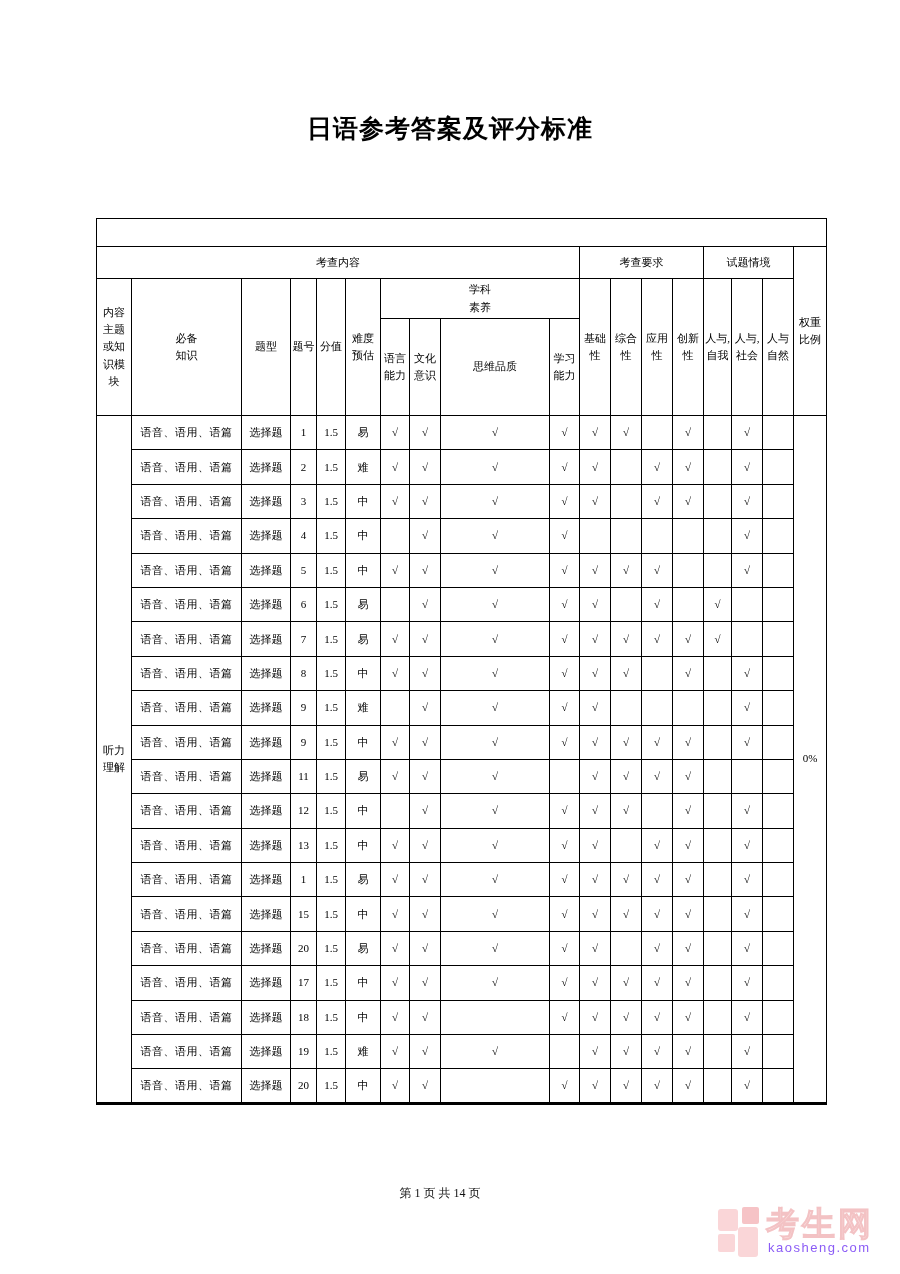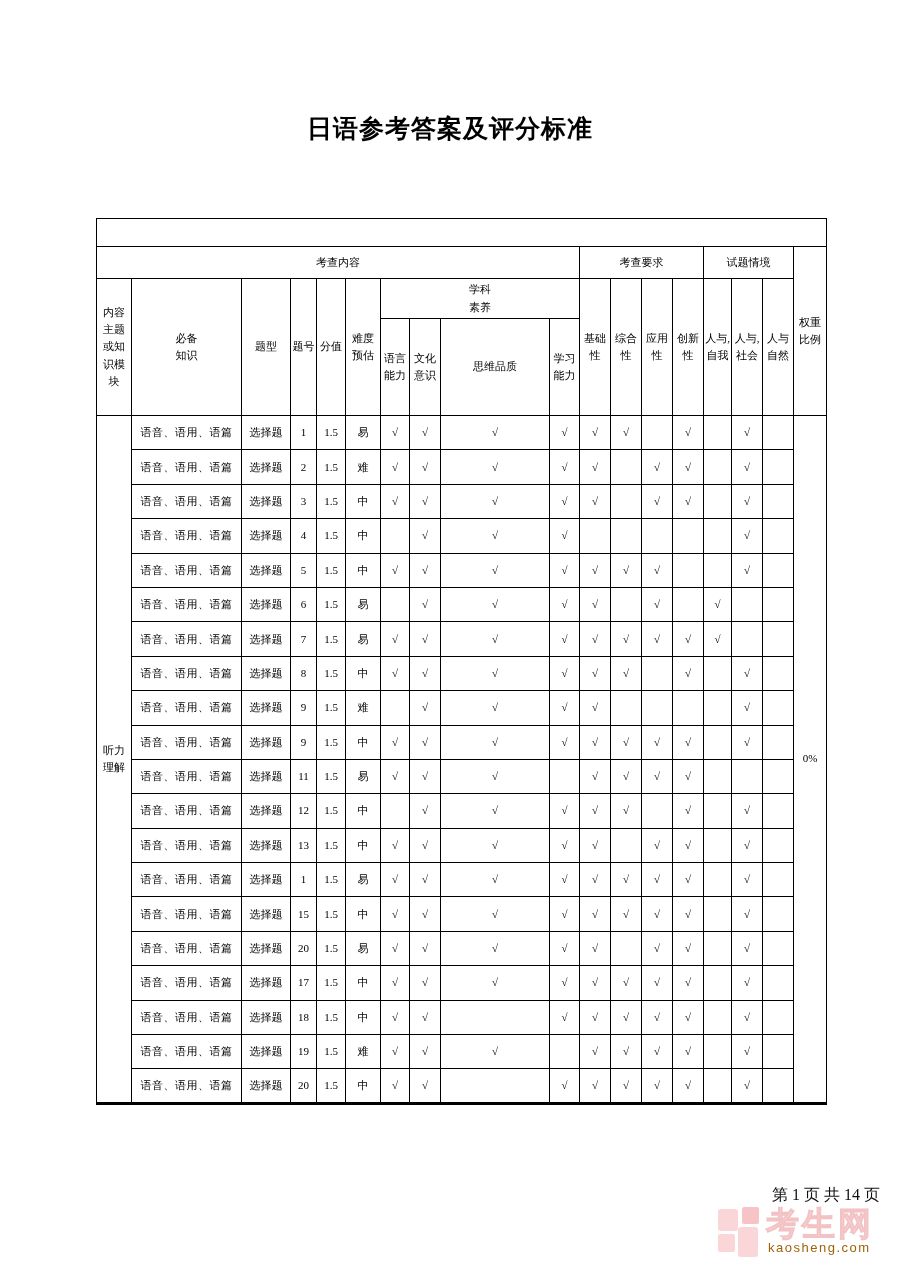--- a/index.html
+++ b/index.html
@@ -45,22 +45,22 @@
   }
   tr.row-empty   { height: 28px; }
   tr.row-groups  { height: 32px; }
   tr.row-main    { height: 40px; }
   tr.row-sub     { height: 97px; }
   .score-table tbody tr { height: 34.4px; }
   td.kb-cell { letter-spacing: 0.5px; margin-left: 44px; }
   .page-footer {
     position: absolute;
     top: 1185px; left: 0; width: 880px;
-    text-align: right;
-    font-size: 16px;
+    text-align: center;
+    font-size: 12px;
     color: #111;
   }
   .brand-mark { position: absolute; left: 716px; top: 1202px; width: 180px; height: 64px; }
   .brand-mark .blk { position: absolute; }
   .blk-1 { left: 2px;  top: 7px;  width: 20px; height: 22px; background: #fad6d8; border-radius: 3px; }
   .blk-2 { left: 26px; top: 5px;  width: 17px; height: 17px; background: #f6c3c6; border-radius: 2px; }
   .blk-3 { left: 2px;  top: 32px; width: 17px; height: 18px; background: #fad6d8; border-radius: 2px; }
   .blk-4 { left: 22px; top: 25px; width: 20px; height: 30px; background: #fad6d8; border-radius: 3px; }
   .brand-name {
     position: absolute; left: 50px; top: 0px;
@@ -68,21 +68,21 @@
     font-size: 33px; font-weight: bold;
     letter-spacing: 3px;
     color: #fbe4e4;
     -webkit-text-stroke: 1px #f3c2c4;
   }
   .brand-domain {
     position: absolute; left: 52px; top: 38px;
     font-family: "Liberation Sans", "DejaVu Sans", sans-serif;
     font-size: 13px;
     letter-spacing: 1.5px;
-    color: #a16207;
+    color: #8b5cf6;
   }
 </style>
 </head>
 <body>
 
 <div class="doc-title">日语参考答案及评分标准</div>
 
 <table class="score-table">
   <colgroup>
     <col style="width:35px">

